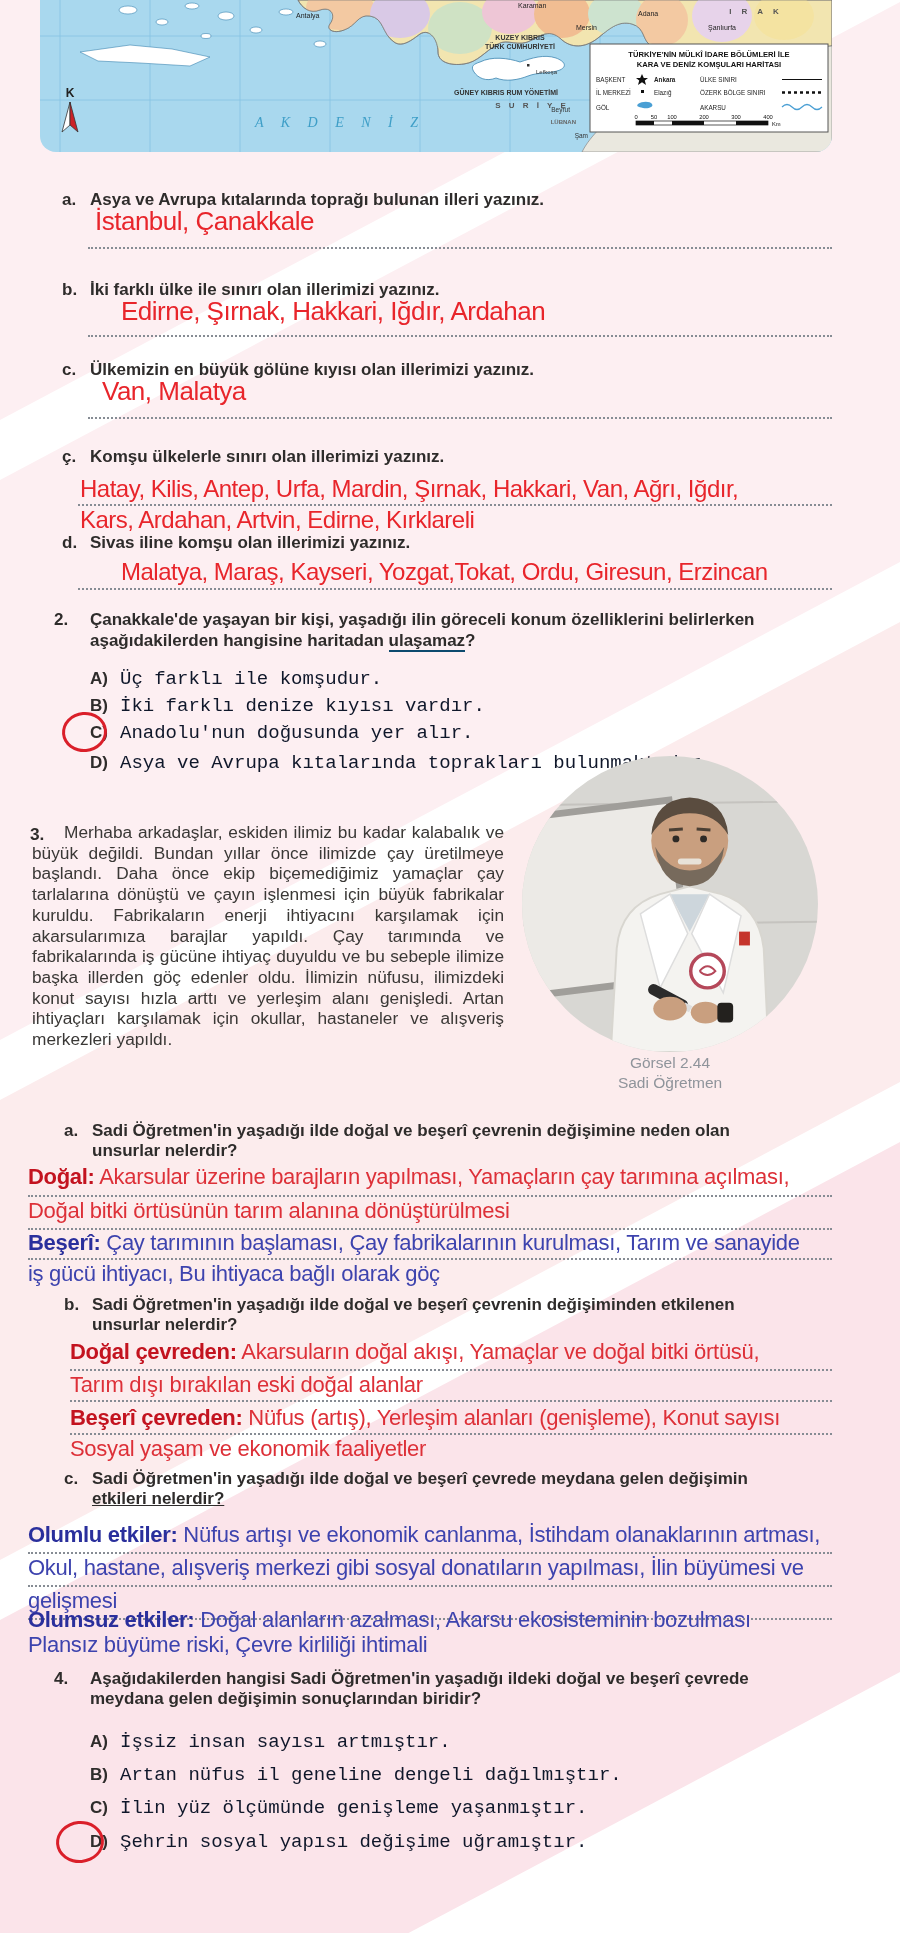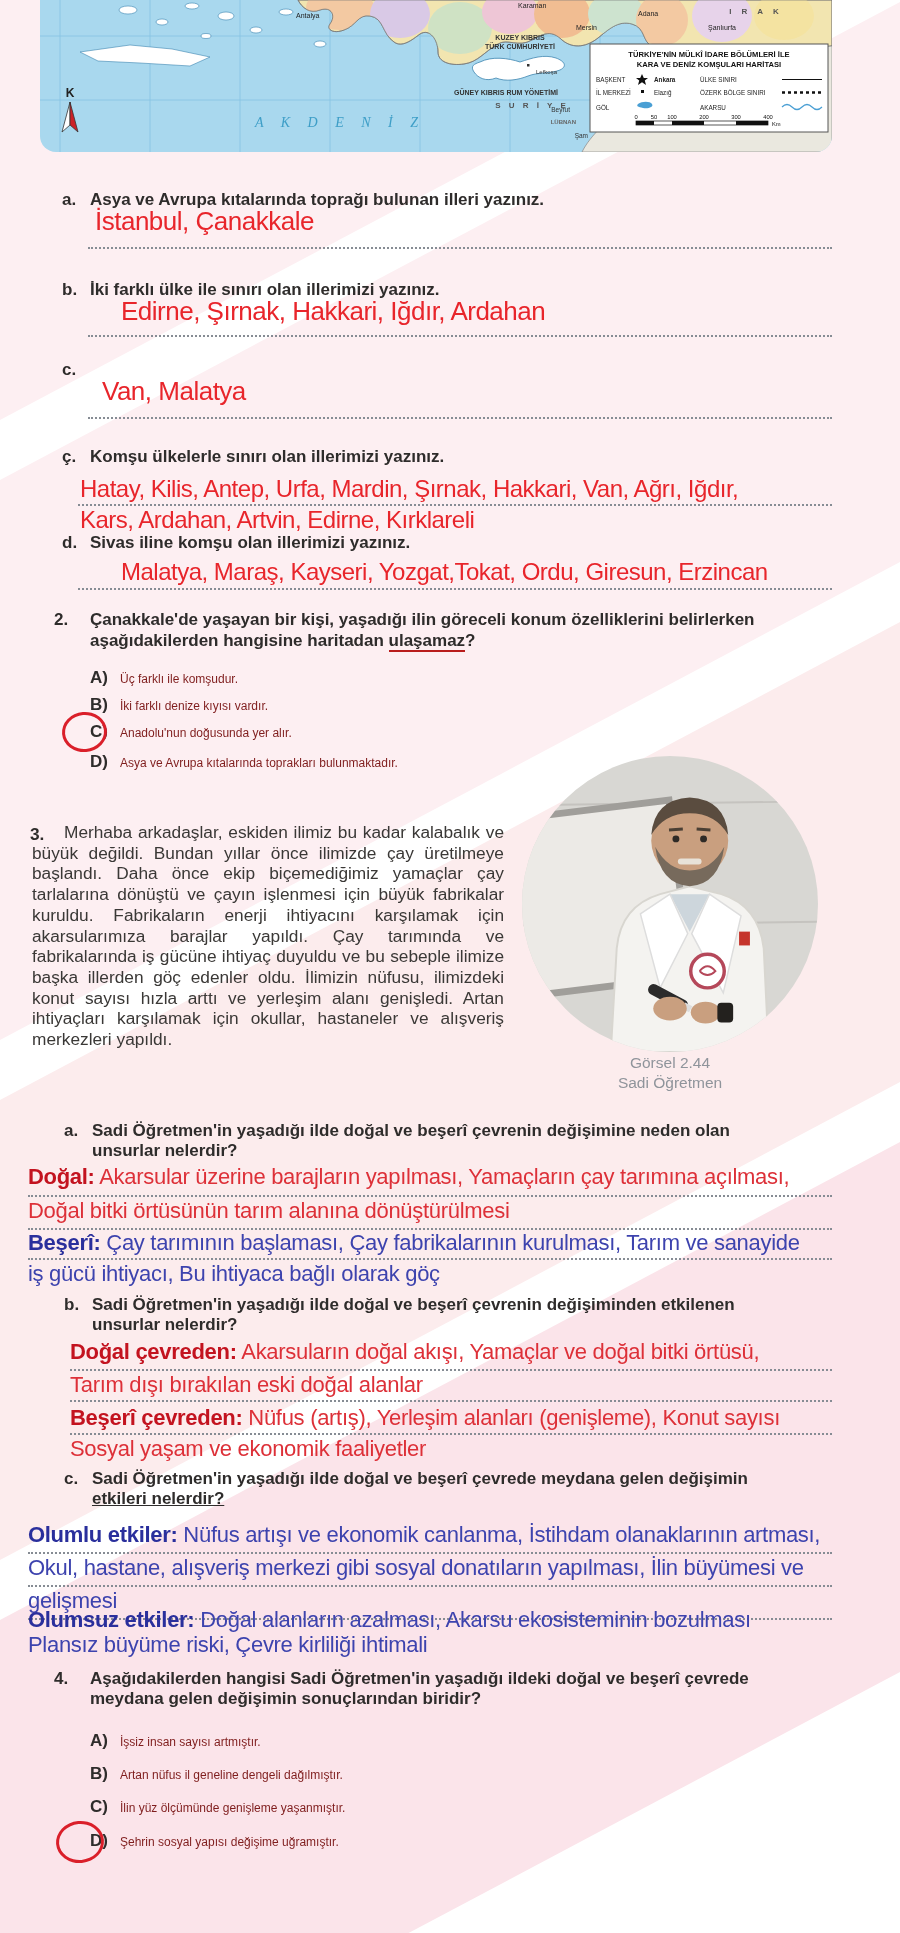--- a/index.html
+++ b/index.html
@@ -14,22 +14,22 @@
   #map-caption { position:absolute; top:157px; left:0; right:68px; text-align:right;
     color:#8f949b; font-size:15.5px; z-index:2; }
 
   
   .q-label { position:absolute; font-weight:bold; font-size:17px; color:#2e2c2b; z-index:3; }
   .q-text  { position:absolute; font-weight:bold; font-size:17px; color:#2e2c2b; z-index:3; white-space:nowrap; }
   .q-para  { position:absolute; font-size:17.3px; line-height:20.7px; color:#3a3836;
              text-align:justify; z-index:3; }
   .opt-row { position:absolute; z-index:3; white-space:nowrap; }
   .opt-label { font-weight:bold; font-size:17px; color:#2e2c2b; display:inline-block; width:30px; }
-  .opt-text  { font-size:12px; color:#7f1d1d; }
-  .u { text-decoration:none; border-bottom:2px solid #b91c1c; }
+  .opt-text  { font-size:19px; color:#0f172a;font-family:Liberation Mono, monospace; }
+  .u { text-decoration:none; border-bottom:2px solid #0c4a6e; }
 
   
   .hw   { position:absolute; z-index:3; white-space:nowrap; letter-spacing:-0.3px; }
   .hw1  { font-size:26px; color:#e8252b; letter-spacing:-0.5px; }
   .hw1s { font-size:24px; color:#e8252b; letter-spacing:-0.5px; }
   .hw-red  { font-size:22px; color:#dd3038; }
   .hw-blue { font-size:22px; color:#3d43ae; }
   .hw-bold-red  { font-weight:bold; color:#c3131f; }
   .hw-bold-blue { font-weight:bold; color:#2a2f9c; }
 
@@ -181,20 +181,21 @@
   <div class="q-text" style="left:90px; top:190px;">Asya ve Avrupa kıtalarında toprağı bulunan illeri yazınız.</div>
   <div class="hw hw1" style="left:95px; top:206px;">İstanbul, Çanakkale</div>
   <div class="dotline" style="left:88px; right:68px; top:247px;"></div>
 
   <div class="q-label" style="left:62px; top:280px;">b.</div>
   <div class="q-text" style="left:90px; top:280px;">İki farklı ülke ile sınırı olan illerimizi yazınız.</div>
   <div class="hw hw1" style="left:88px; top:296px;margin-left:33px;">Edirne, Şırnak, Hakkari, Iğdır, Ardahan</div>
   <div class="dotline" style="left:88px; right:68px; top:335px;"></div>
 
   <div class="q-label" style="left:62px; top:360px;">c.</div>
+  <div class="q-text" style="left:90px; top:360px;">Ülkemizin en büyük gölüne kıyısı olan illerimizi yazınız.</div>
   <div class="hw hw1" style="left:102px; top:376px;">Van, Malatya</div>
   <div class="dotline" style="left:88px; right:68px; top:417px;"></div>
 
   <div class="q-label" style="left:62px; top:447px;">ç.</div>
   <div class="q-text" style="left:90px; top:447px;">Komşu ülkelerle sınırı olan illerimizi yazınız.</div>
   <div class="hw hw1s" style="left:80px; top:475px;">Hatay, Kilis, Antep, Urfa, Mardin, Şırnak, Hakkari, Van, Ağrı, Iğdır,</div>
   <div class="dotline" style="left:78px; right:68px; top:504px;"></div>
   <div class="hw hw1s" style="left:80px; top:506px;">Kars, Ardahan, Artvin, Edirne, Kırklareli</div>
 
   <div class="q-label" style="left:62px; top:533px;">d.</div>

